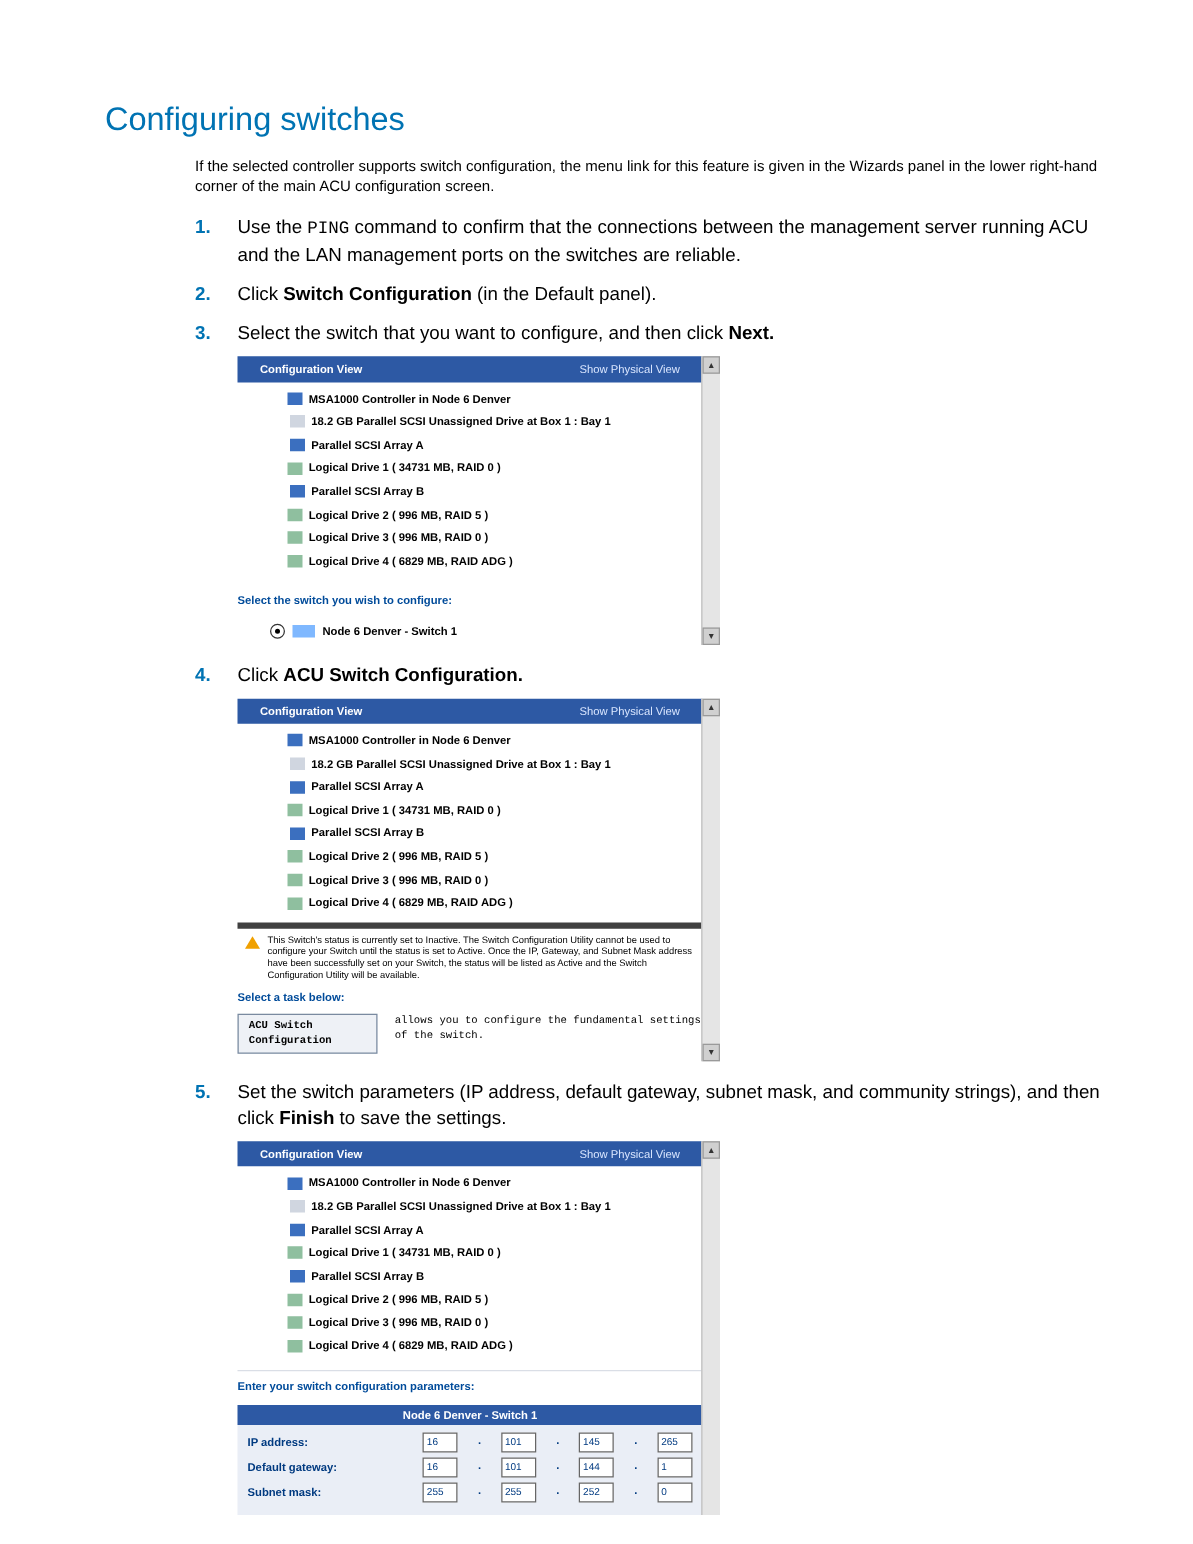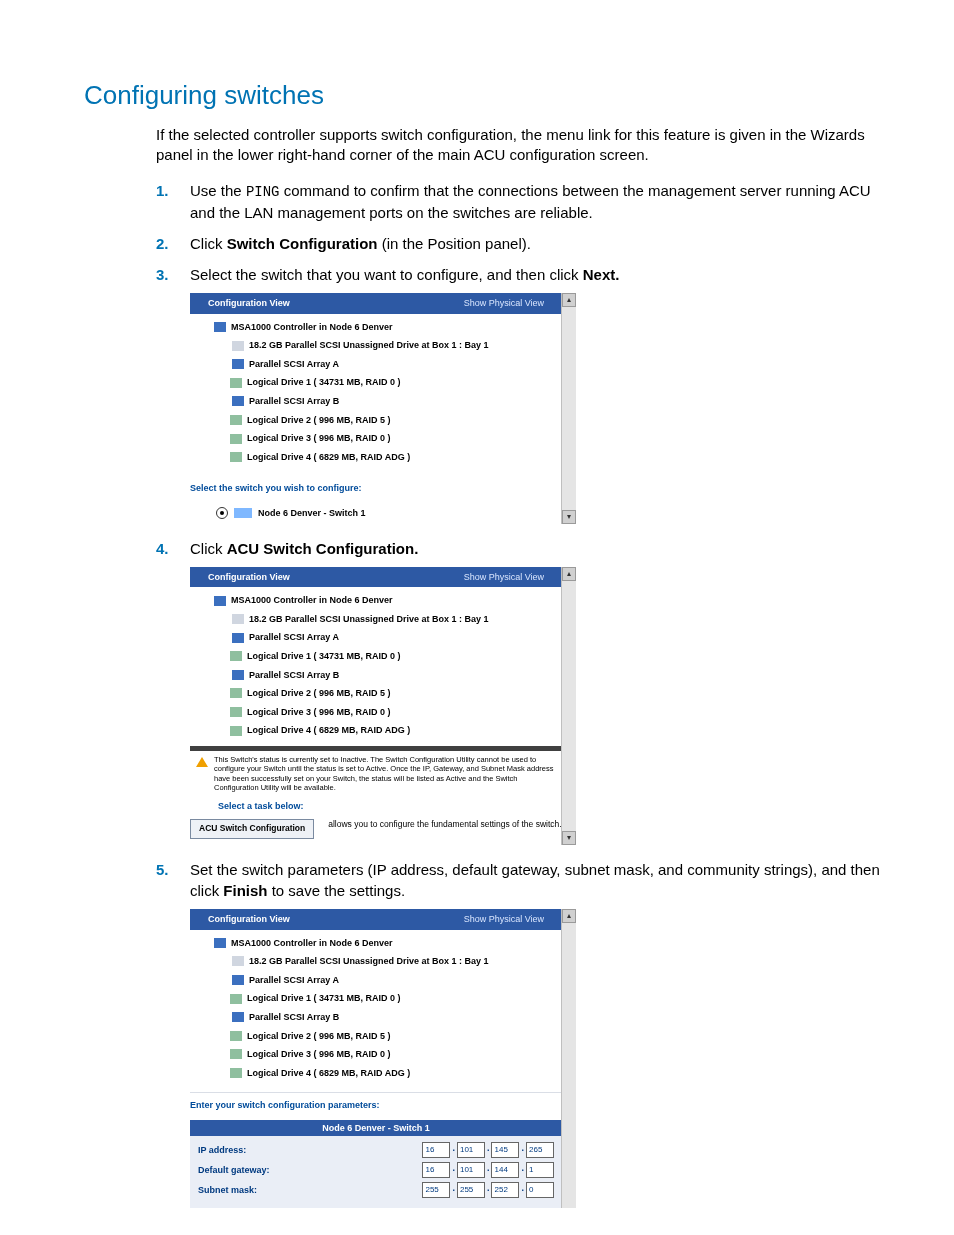--- a/index.html
+++ b/index.html
@@ -16,21 +16,21 @@
   h1.heading {
     color: #0073b3;
     font-weight: normal;
     font-size: 26px;
     margin: 0 0 14px 0;
   }
   .body-indent {
     margin-left: 72px;
   }
   p.lead {
-    font-size: 15px;
+    font-size: 12px;
     margin: 0 0 14px 0;
     line-height: 1.35;
   }
   ol.steps {
     list-style: none;
     padding-left: 0;
     margin: 0;
   }
   ol.steps > li {
     font-size: 15px;
@@ -78,21 +78,21 @@
   }
   .shot .tree {
     padding: 4px 10px 6px 24px;
   }
   .shot .tree .row {
     padding: 3px 0;
     display: flex;
     align-items: center;
     gap: 5px;
   }
-  .shot .tree .row.lvl1 { margin-left: 0; }
+  .shot .tree .row.lvl1 { margin-left: 16px; }
   .shot .tree .row.lvl2 { margin-left: 18px; }
   .shot .tree .row.lvl3 { margin-left: 16px; }
   .shot .tree .row .ic {
     width: 12px; height: 10px; background:#6fa5ff; display:inline-block;
   }
   .shot .tree .row .ic.ctrl { background:#3b6fbf; }
   .shot .tree .row .ic.drv  { background:#d0d6e0; }
   .shot .tree .row .ic.arr  { background:#3b6fbf; }
   .shot .tree .row .ic.ld   { background:#8fbf9f; }
   .shot .tree .row .txt { font-weight: bold; }
@@ -136,23 +136,23 @@
     display:flex; gap:6px; padding:4px 6px; border-top:5px solid #404040;
     font-size:7.5px; line-height:1.25;
   }
   .shot .warn .tri {
     width:0;height:0;border-left:6px solid transparent;border-right:6px solid transparent;
     border-bottom:10px solid #f0a000; flex:none; margin-top:2px;
   }
 
   .shot .task-block { padding:4px 0 6px 0; }
   .shot .task-lbl {
-    color:#004b9a; font-weight:bold; padding-bottom:6px;margin-left:28px;
-  }
-  .shot .task-row { display:flex; align-items:flex-start; gap:14px; }
+    color:#004b9a; font-weight:bold; padding-bottom:6px;
+  }
+  .shot .task-row { display:flex; align-items:flex-start; gap:14px;font-family:Liberation Mono, monospace; }
   .shot .task-btn {
     border:1px solid #7a8aa0; background:#eef1f6; padding:3px 8px;
     font-weight:bold; font-size:8.5px;
   }
   .shot .task-desc { font-size:8.5px; }
 
   
   .shot .form-head {
     background:#2d59a4; color:#fff; text-align:center; padding:2px 0;
     font-weight:bold;
@@ -162,21 +162,21 @@
     display:flex; justify-content:space-between; font-weight:bold;
   }
   .shot .form-sub span.g { color:#9effa0; }
   .shot .form-sub span.l { color:#fff; }
   .shot .form-sub span.v { color:#cfe3ff; font-weight:normal; }
   .form-body {
     background:#eaeef6; color:#003a80; padding:4px 8px 8px 8px;
   }
   .form-row { display:flex; align-items:center; padding:2px 0; }
   .form-row .lab { width:236px; font-weight:bold; }
-  .form-row .octets { display:flex; gap:0;padding-left:20px; }
+  .form-row .octets { display:flex; gap:14px;padding-left:20px; }
   .form-row .octet {
     width:24px; height:14px; border:1px solid #666; background:#fff;
     font-size:8px; text-align:left; padding-left:2px; line-height:14px;
   }
   .form-row .dot { padding:0 2px; color:#003a80; font-weight:bold; }
 </style>
 </head>
 <body>
 
 <div class="page">
@@ -192,21 +192,21 @@
       <li>
         <span class="num">1.</span>
         <span>
           <span>Use the </span><code class="mono">PING</code><span> command to confirm that the connections between the management server running ACU and the LAN management ports on the switches are reliable.</span>
         </span>
       </li>
 
       <li>
         <span class="num">2.</span>
         <span>
-          <span>Click </span><b>Switch Configuration</b><span> (in the Position panel).</span>
+          <span>Click </span><b>Switch Configuration</b><span> (in the Default panel).</span>
         </span>
       </li>
 
       <li>
         <span class="num">3.</span>
         <span>
           <span>Select the switch that you want to configure, and then click </span><b>Next.</b>
         </span>
 
         

